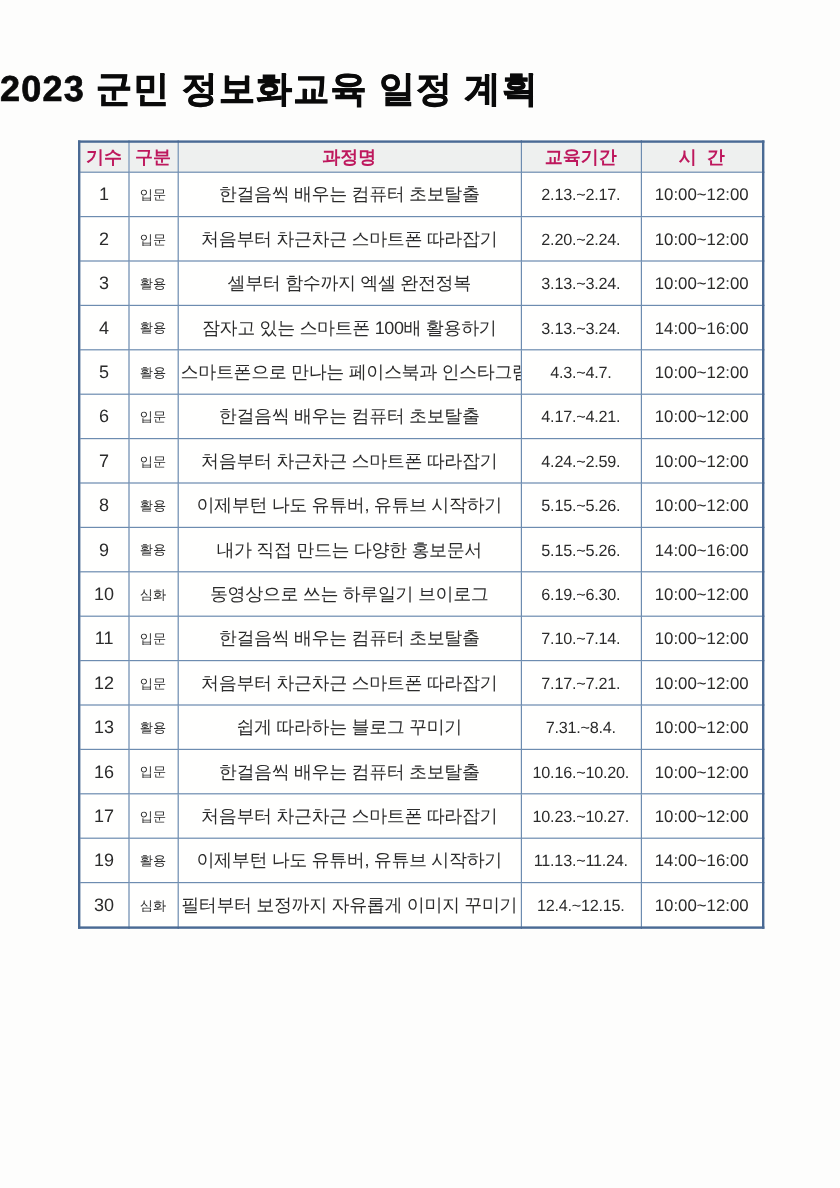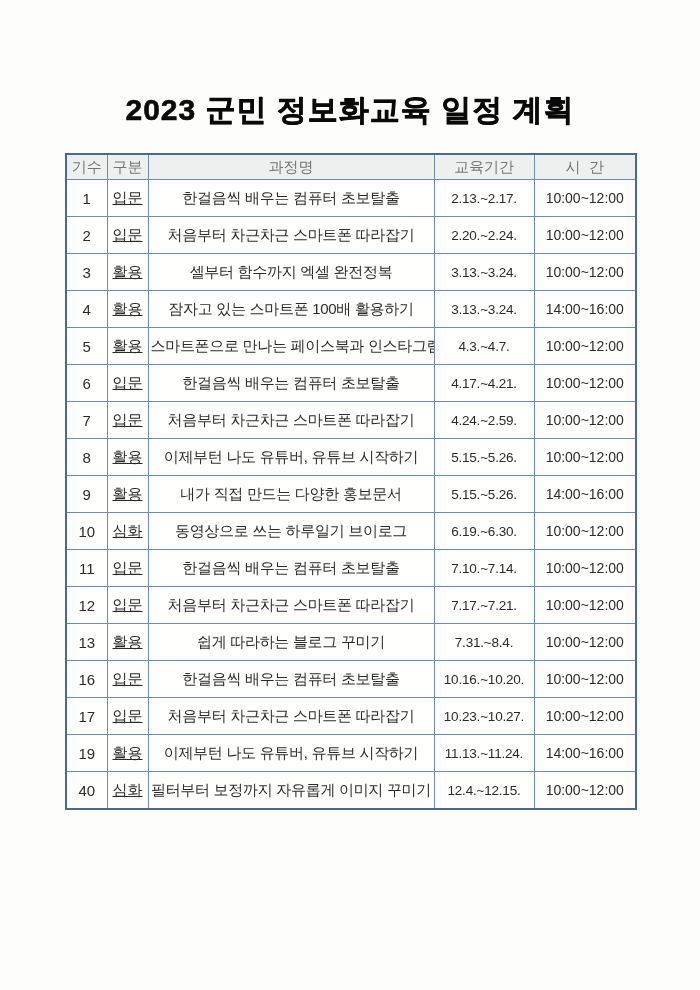--- a/index.html
+++ b/index.html
@@ -12,22 +12,22 @@
   html,body{margin:0;padding:0;}
   body{
     width:700px;height:990px;
     background:#fdfdfc;
     font-family:"Liberation Sans","DejaVu Sans",sans-serif;
     color:var(--text);
     position:relative;
   }
   .page-title{
     margin:0;
-    padding-top:90px;
-    text-align:center;
+    padding-top:54px;
+    text-align:left;
     font-size:30px;
     font-weight:900;
     letter-spacing:1px;
     color:var(--title);
     -webkit-text-stroke:0.6px var(--title);
   }
   table.schedule{
     border-collapse:collapse;
     table-layout:fixed;
     width:570px;
@@ -38,30 +38,30 @@
     border:1px solid var(--border);
     text-align:center;
     vertical-align:middle;
     overflow:hidden;
     padding:0 2px;
   }
   table.schedule th{
     background:var(--header-bg);
     height:24px;
     font-size:15px;
-    font-weight:normal;
-    color:#737373;
+    font-weight:bold;
+    color:#be185d;
     white-space:pre;
   }
   table.schedule td{
     height:36px;
     background:#fffffe;
   }
   td.c0{font-size:15px;}
-  td.c1{font-size:15px;text-decoration:underline;}
+  td.c1{font-size:11px;}
   td.c2{font-size:15px;letter-spacing:-0.3px;white-space:nowrap;}
   td.c3{font-size:13.5px;letter-spacing:-0.2px;white-space:nowrap;}
   td.c4{font-size:14px;white-space:nowrap;}
   col.w0{width:41px;}
   col.w1{width:41px;}
   col.w2{width:286px;}
   col.w3{width:100px;}
   col.w4{width:102px;}
 </style>
 </head>
@@ -193,20 +193,20 @@
         <td class="c4">10:00~12:00</td>
       </tr>
       <tr>
         <td class="c0">19</td>
         <td class="c1">활용</td>
         <td class="c2">이제부턴 나도 유튜버, 유튜브 시작하기</td>
         <td class="c3">11.13.~11.24.</td>
         <td class="c4">14:00~16:00</td>
       </tr>
       <tr>
-        <td class="c0">40</td>
+        <td class="c0">30</td>
         <td class="c1">심화</td>
         <td class="c2">필터부터 보정까지 자유롭게 이미지 꾸미기</td>
         <td class="c3">12.4.~12.15.</td>
         <td class="c4">10:00~12:00</td>
       </tr>
     </tbody>
 </table>
 
 </body></html>

